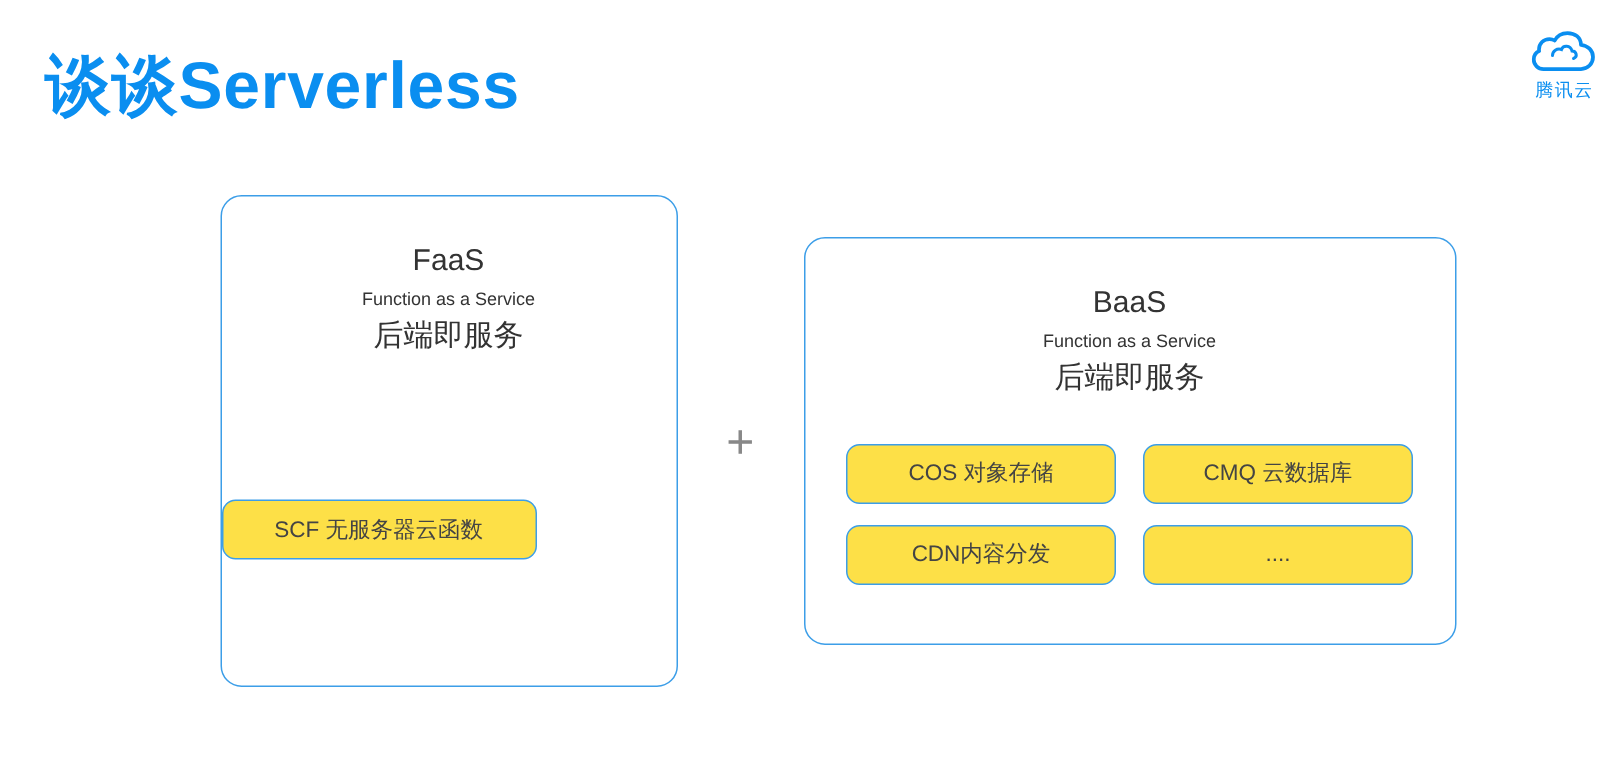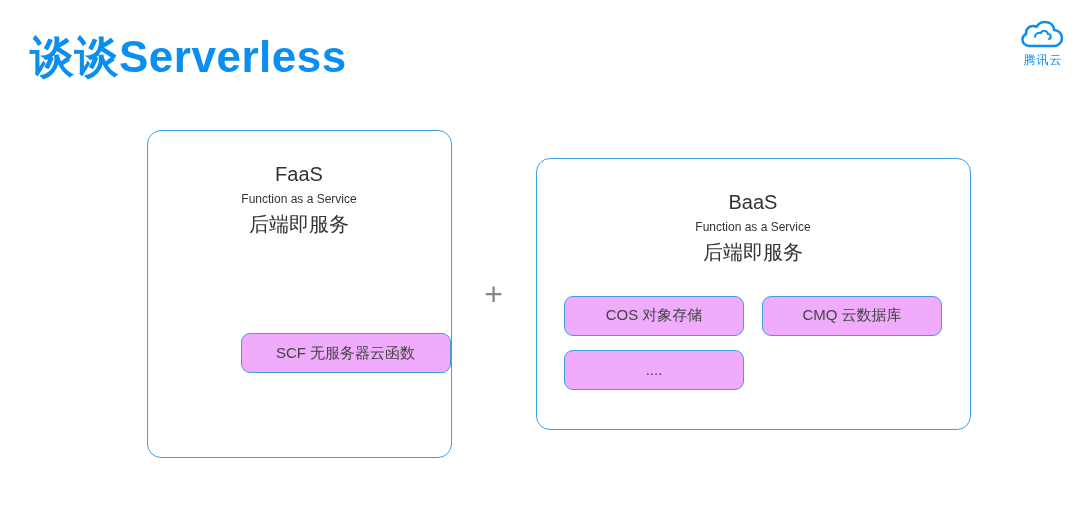--- a/index.html
+++ b/index.html
@@ -78,35 +78,35 @@
       justify-content: center;
       font-size: 32px;
       color: #888;
       font-weight: 300;
       line-height: 1;
     }
     .faas-body {
       flex: 1;
       display: flex;
       align-items: center;
-      justify-content: flex-end;
+      justify-content: flex-start;
       width: 100%;
       padding-bottom: 20px;
       margin-top: 30px;
     }
     .pill {
       border: 1.3px solid #3c9ee8;
       border-radius: 9px;
       height: 40px;
       display: flex;
       align-items: center;
       justify-content: center;
       font-size: 15px;
       color: #444;
-      background: #f0abfc;
+      background: #fde047;
     }
     .faas .pill { width: 210px; }
     .baas-body {
       display: grid;
       grid-template-columns: 1fr 1fr;
       gap: 14px 18px;
       margin-top: 28px;
       padding-bottom: 24px;
     }
     .baas .pill { width: 180px; }
@@ -141,17 +141,18 @@
 
   <div class="card baas">
     <div class="card-head">
       <div class="t1">BaaS</div>
       <div class="t2">Function as a Service</div>
       <div class="t3">后端即服务</div>
     </div>
     <div class="baas-body">
       <div class="pill">COS 对象存储</div>
       <div class="pill">CMQ 云数据库</div>
+      <div class="pill">CDN内容分发</div>
       <div class="pill">....</div>
     </div>
   </div>
 
 </div>
 
 </body></html>

